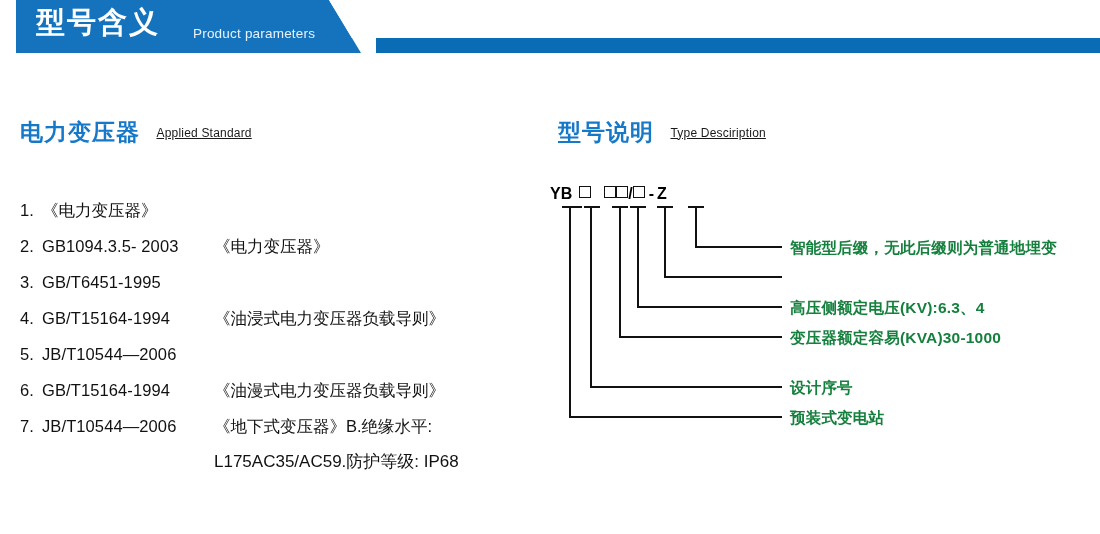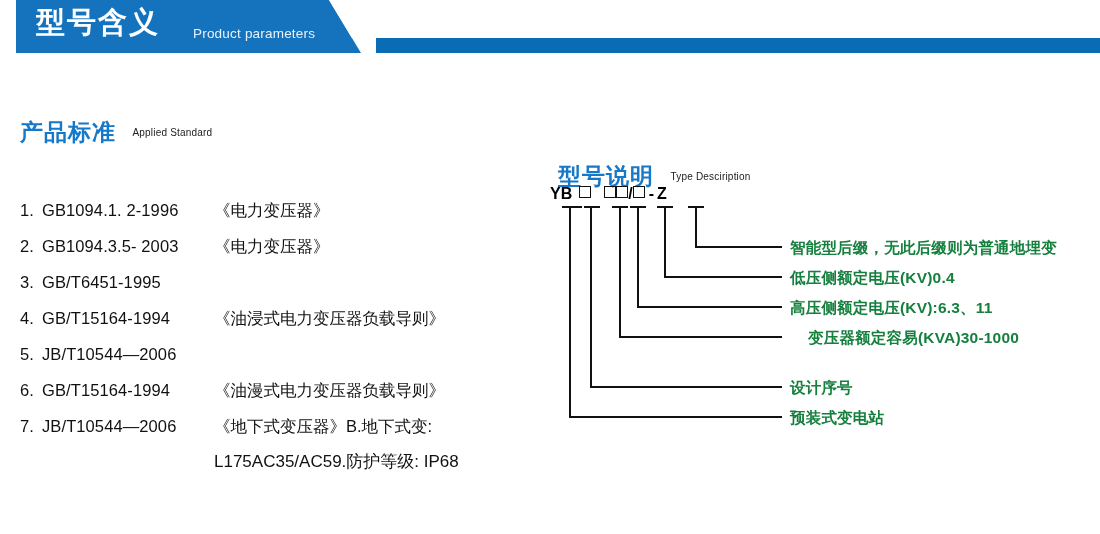--- a/index.html
+++ b/index.html
@@ -37,25 +37,25 @@
     font-size:13.5px;color:#e8f2fb;letter-spacing:0.2px;
   }
 
   
   .sec-head{position:absolute;white-space:nowrap;}
   .sec-cn{
     font-size:23px;font-weight:700;color:#1678c8;
     letter-spacing:1px;vertical-align:middle;
   }
   .sec-en{
-    font-size:10px;color:#1a1a1a;margin-left:12px;
-    letter-spacing:0.2px;vertical-align:middle;
+    font-size:12px;color:#1a1a1a;margin-left:12px;
+    letter-spacing:0.2px;vertical-align:middle;text-decoration:underline;
   }
   #head-left{left:20px;top:117px;}
-  #head-right{left:558px;top:117px;margin-top:44px;}
+  #head-right{left:558px;top:117px;}
 
   
   .std-list{position:absolute;left:20px;top:192px;width:540px;}
   .std-row{
     display:flex;align-items:baseline;
     font-size:16.5px;color:#111111;
     height:36px;line-height:36px;white-space:nowrap;
   }
   .std-idx{width:22px;flex:none;}
   .std-code{width:172px;flex:none;letter-spacing:0.1px;}
@@ -90,33 +90,32 @@
 
 <div class="banner">
   <div class="banner-base"></div>
   <div class="banner-shape"></div>
   <div class="banner-shape2"></div>
   <div class="banner-title">型号含义</div>
   <div class="banner-sub">Product parameters</div>
 </div>
 
 <div class="sec-head" id="head-left">
-  <span class="sec-cn">产品标准</span>
+  <span class="sec-cn">电力变压器</span>
   <span class="sec-en">Applied Standard</span>
 </div>
 
 <div class="sec-head" id="head-right">
   <span class="sec-cn">型号说明</span>
   <span class="sec-en">Type Desciription</span>
 </div>
 
 <div class="std-list" id="standards-list">
     <div class="std-row">
       <span class="std-idx">1.</span>
-      <span class="std-code">GB1094.1. 2-1996</span>
       <span class="std-name">《电力变压器》</span>
     </div>
     <div class="std-row">
       <span class="std-idx">2.</span>
       <span class="std-code">GB1094.3.5- 2003</span>
       <span class="std-name">《电力变压器》</span>
     </div>
     <div class="std-row">
       <span class="std-idx">3.</span>
       <span class="std-code">GB/T6451-1995</span>
@@ -131,21 +130,21 @@
       <span class="std-code">JB/T10544—2006</span>
     </div>
     <div class="std-row">
       <span class="std-idx">6.</span>
       <span class="std-code">GB/T15164-1994</span>
       <span class="std-name">《油漫式电力变压器负载导则》</span>
     </div>
     <div class="std-row">
       <span class="std-idx">7.</span>
       <span class="std-code">JB/T10544—2006</span>
-      <span class="std-name">《地下式变压器》B.地下式变:</span>
+      <span class="std-name">《地下式变压器》B.绝缘水平:</span>
     </div>
     <div class="std-cont">L175AC35/AC59.防护等级: IP68</div>
   </div>
 
 <div class="diagram">
 
   <div class="code-line">
     <span>YB</span><span style="display:inline-block;width:7px"></span><span class="box"></span><span style="display:inline-block;width:13px"></span><span class="box"></span><span class="box"></span><span>/</span><span class="box"></span><span style="display:inline-block;width:4px"></span><span>-</span><span style="display:inline-block;width:3px"></span><span>Z</span>
   </div>
 
@@ -169,18 +168,17 @@
 
       <polyline points="70,22 70,152 232,152"></polyline>
 
       <polyline points="41,22 41,202 232,202"></polyline>
 
       <polyline points="20,22 20,232 232,232"></polyline>
     </g>
   </svg>
 
   <div class="lbl" id="lbl-0" style="left:240px;top:53px;">智能型后缀，无此后缀则为普通地埋变</div>
-  <div class="lbl" id="lbl-1" style="left:240px;top:83px;">低压侧额定电压(KV)0.4</div>
-  <div class="lbl" id="lbl-2" style="left:240px;top:113px;">高压侧额定电压(KV):6.3、11</div>
-  <div class="lbl" id="lbl-3" style="left:240px;top:143px;margin-left:18px;">变压器额定容易(KVA)30-1000</div>
+  <div class="lbl" id="lbl-2" style="left:240px;top:113px;">高压侧额定电压(KV):6.3、4</div>
+  <div class="lbl" id="lbl-3" style="left:240px;top:143px;">变压器额定容易(KVA)30-1000</div>
   <div class="lbl" id="lbl-4" style="left:240px;top:193px;">设计序号</div>
   <div class="lbl" id="lbl-5" style="left:240px;top:223px;">预装式变电站</div>
 </div>
 
 </body></html>

